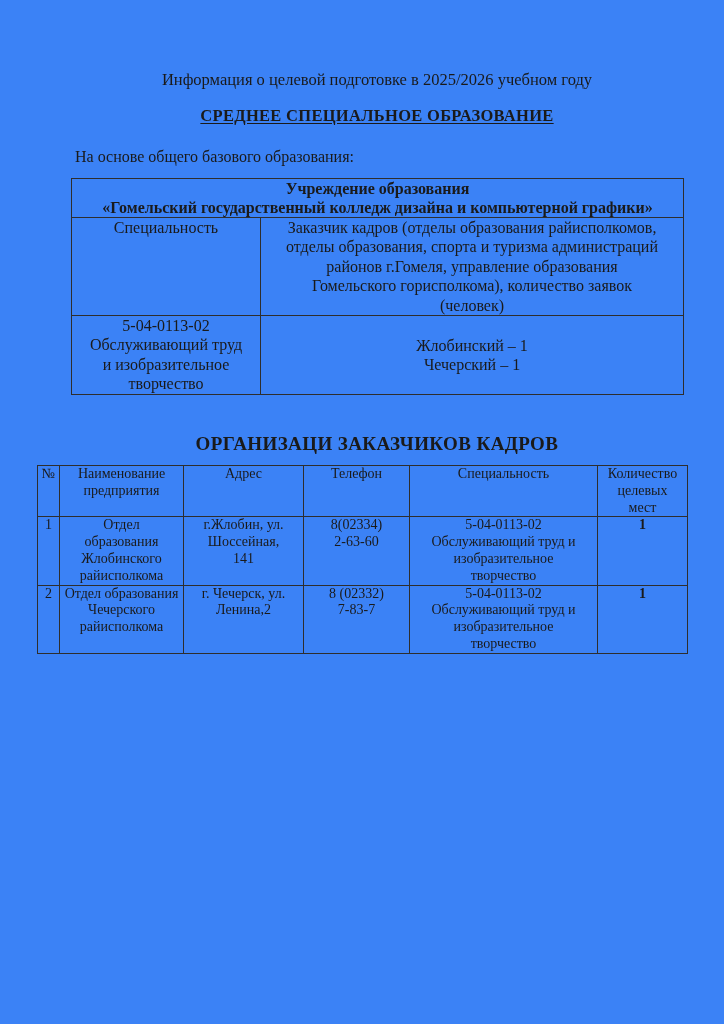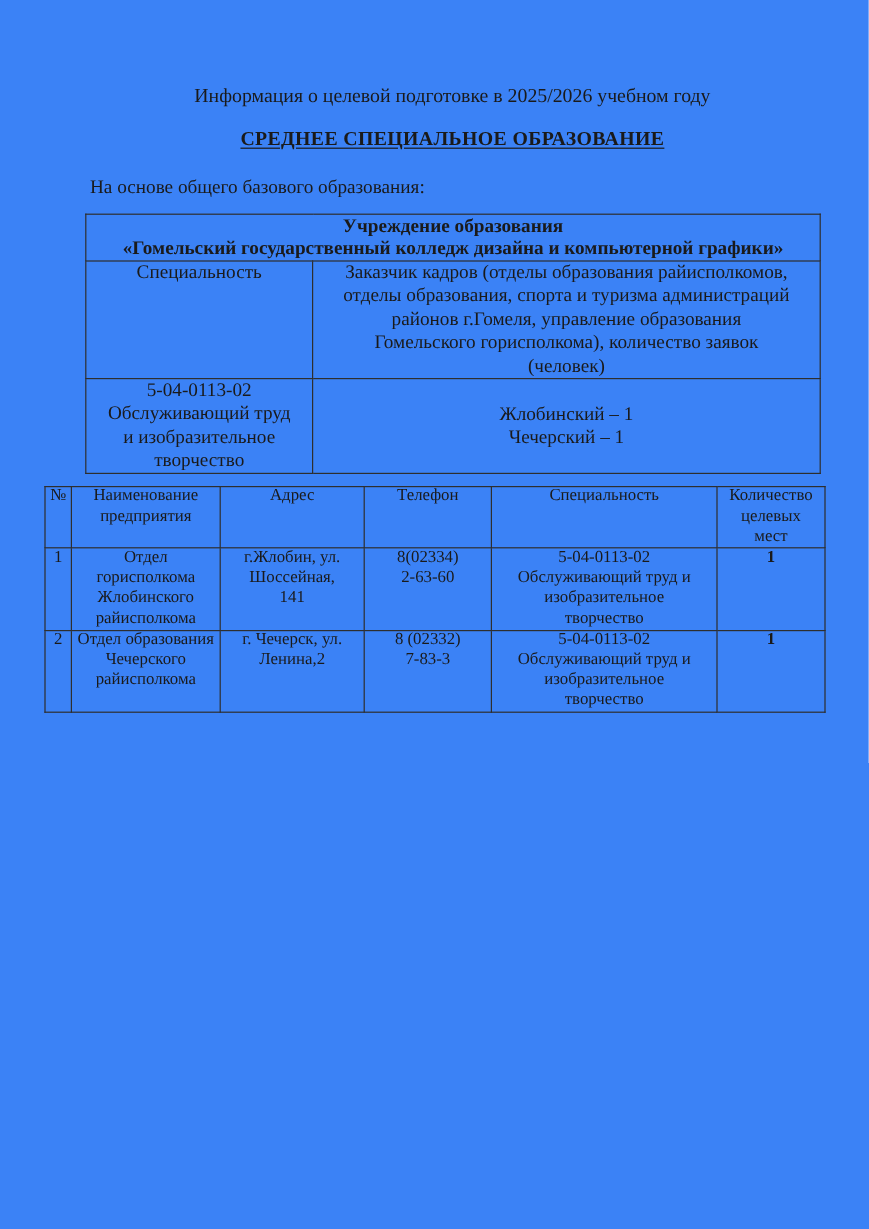--- a/index.html
+++ b/index.html
@@ -127,20 +127,21 @@
       <td class="pre">5-04-0113-02
 Обслуживающий труд
 и изобразительное
 творчество</td>
       <td class="pre cust-cell">Жлобинский – 1
 Чечерский – 1</td>
     </tr>
   </tbody>
     </table>
 
+  <div class="heading-org content-center">ОРГАНИЗАЦИ ЗАКАЗЧИКОВ КАДРОВ</div>
 
 
   <table class="t2">
     <colgroup>
       <col class="c1">
         <col class="c2">
         <col class="c3">
       <col class="c4">
         <col class="c5">
         <col class="c6">
@@ -153,21 +154,21 @@
       <td>Адрес</td>
       <td>Телефон</td>
       <td>Специальность</td>
       <td class="pre">Количество
 целевых
 мест</td>
     </tr>
     <tr class="row-1">
       <td>1</td>
       <td class="pre">Отдел
-горисполкома
+образования
 Жлобинского
 райисполкома</td>
       <td class="pre">г.Жлобин, ул.
 Шоссейная,
 141</td>
       <td class="pre">8(02334)
 2-63-60</td>
       <td class="pre">5-04-0113-02
 Обслуживающий труд и
 изобразительное
@@ -175,21 +176,21 @@
       <td class="places-cell">1</td>
     </tr>
     <tr class="row-2">
       <td>2</td>
       <td class="pre">Отдел образования
 Чечерского
 райисполкома</td>
       <td class="pre">г. Чечерск, ул.
 Ленина,2</td>
       <td class="pre">8 (02332)
-7-83-3</td>
+7-83-7</td>
       <td class="pre">5-04-0113-02
 Обслуживающий труд и
 изобразительное
 творчество</td>
       <td class="places-cell">1</td>
     </tr>
   </tbody>
     </table>
 
 </div>

